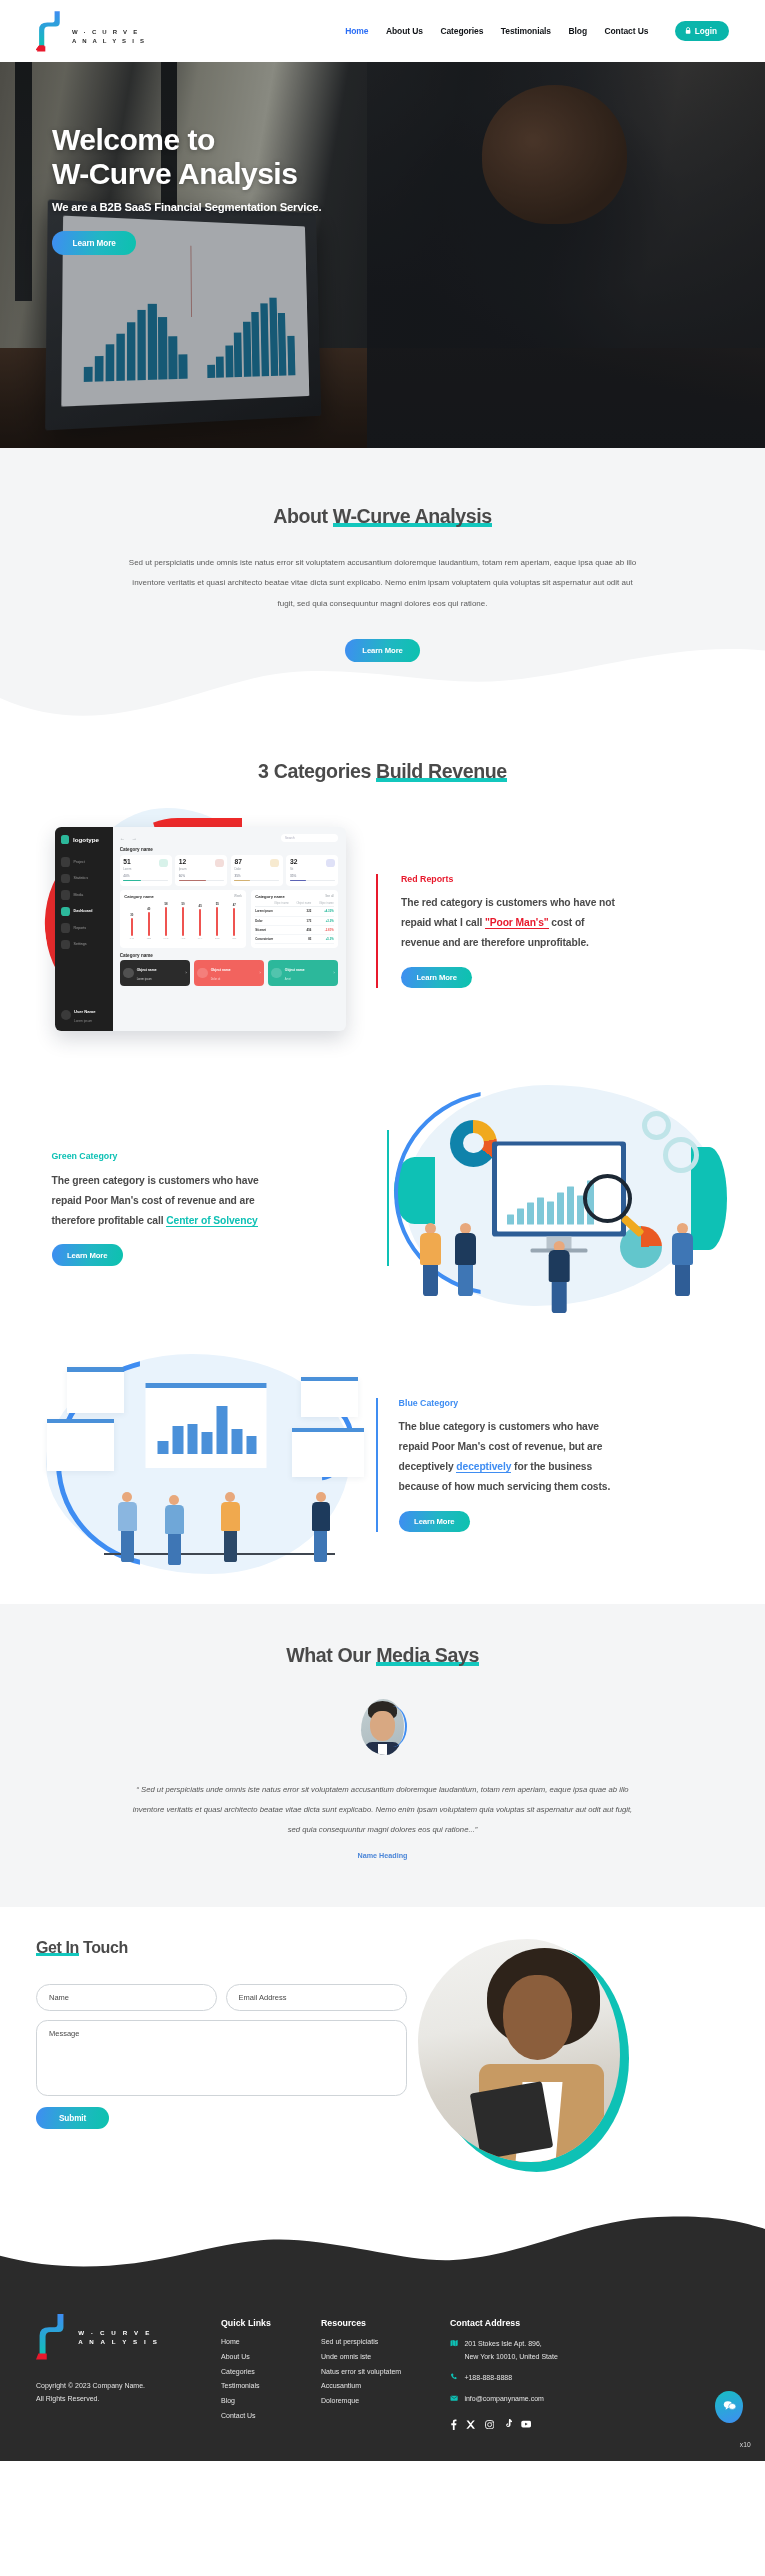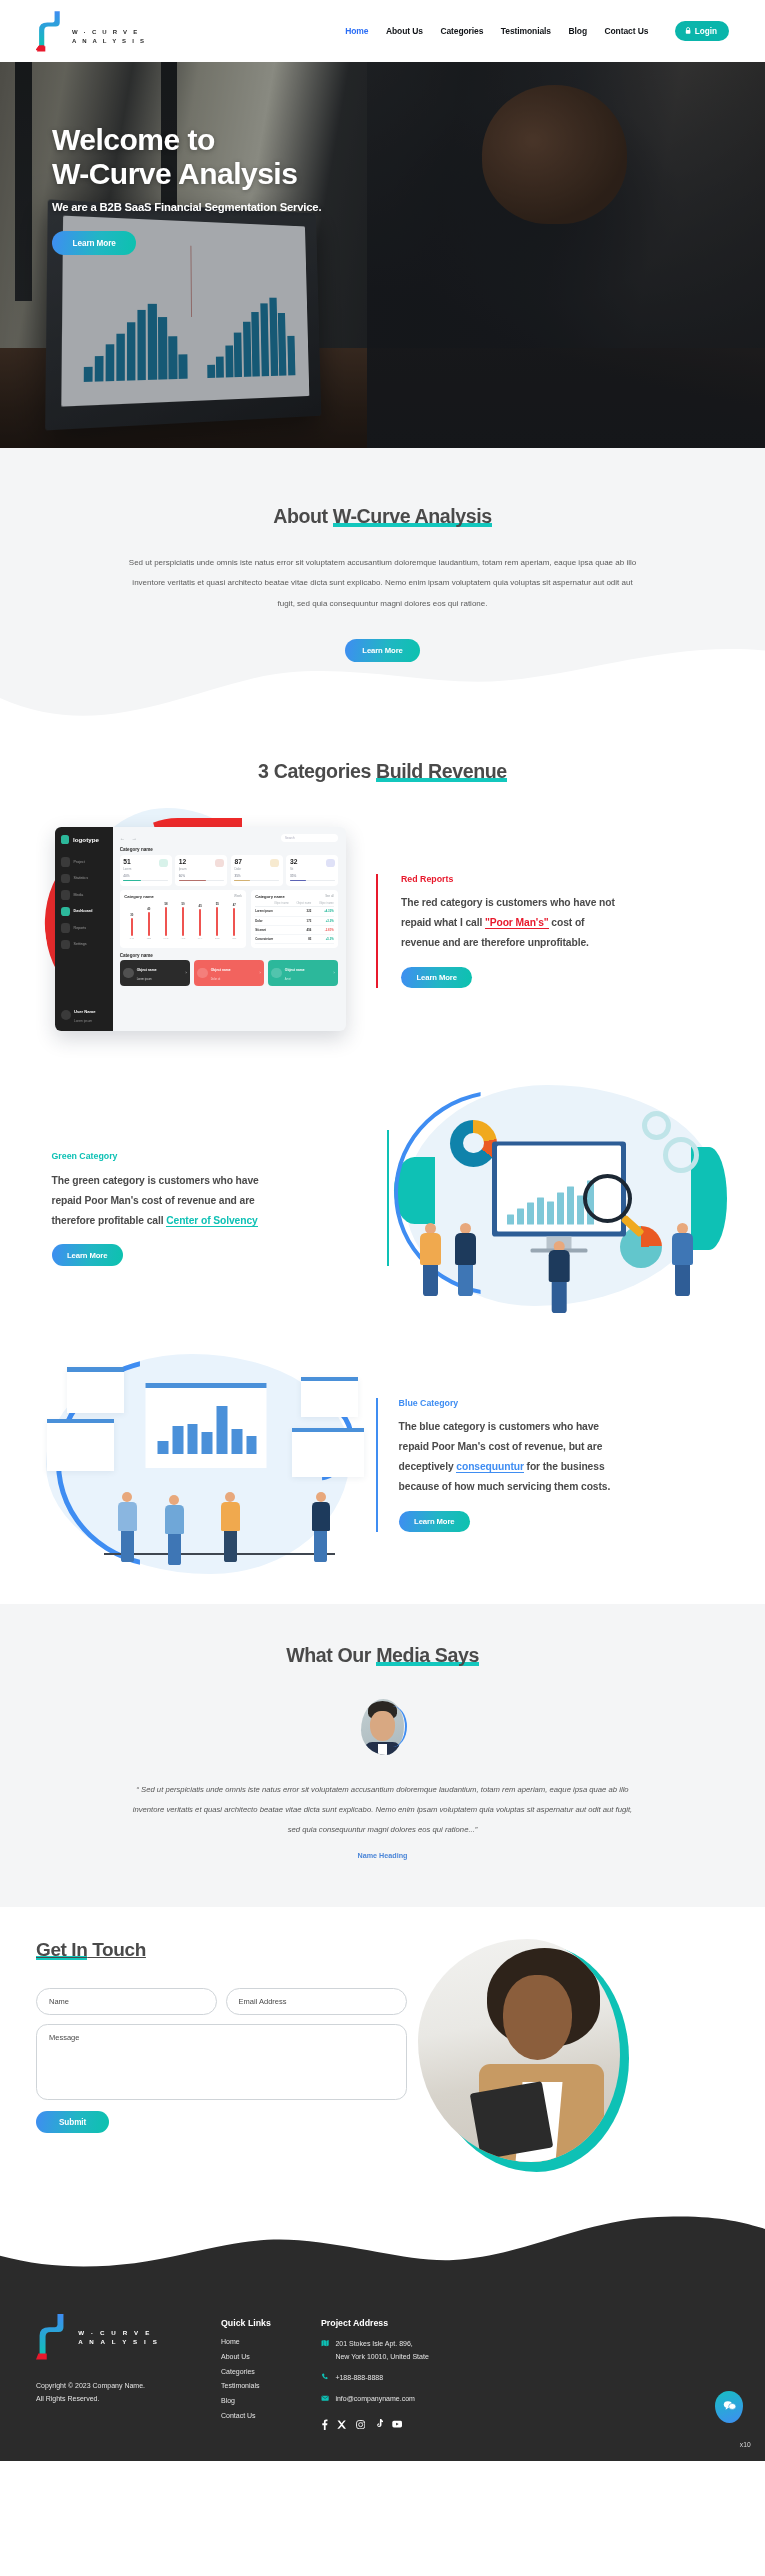--- a/index.html
+++ b/index.html
@@ -331,21 +331,21 @@
   .testi-av .ring { position:absolute; right:-3.1px; top:7.2px; width:29px; height:41px; border-right:2.1px solid #3f8df2; border-radius:50%; }
   .testi-quote {
     max-width: 505px; margin: 25px auto 0; font-size: 7.7px; line-height: 2.6;
     font-style: italic; color: #555;
   }
   .testi-name { margin-top: 11.3px; font-size: 7.2px; font-weight:700; color:#4b86d8; }
 
   
   .contact { background:#fff; padding: 32px 36px 0; display:flex; align-items:flex-start; }
   .contact-left { width: 371px; }
-  .contact-left .sec-title { font-size: 19px; text-decoration: underline; }
+  .contact-left .sec-title { font-size: 16px; }
   .form { margin-top: 27px; }
   .frow { display:flex; gap: 8.2px; margin-bottom: 8.2px; }
   .fin {
     flex:1; height: 27px; border:0.5px solid #cfd4d8; border-radius: 13.4px;
     padding: 0 12px; font-size: 7.5px; color:#4a4a4a; background:#fff;
     font-family: inherit; outline:none;
   }
   .fin::placeholder { color:#4a4a4a; }
   .ftx {
     width: 100%; height: 76px; border:0.5px solid #cfd4d8; border-radius: 11.3px;
@@ -822,21 +822,21 @@
             </div>
           <div class="p-fig" style="right:46px">
               <div class="hd" style="background:#e8a87c"></div>
               <div class="bd" style="background:#1d3a5c"></div>
               <div class="lg"></div>
             </div>
         </div>
       </div>
       <div class="cat-text bar-blue">
         <div class="cat-kicker k-blue">Blue Category</div>
-        <div class="cat-body"><span>The blue category is customers who have repaid Poor Man's cost of revenue, but are deceptively </span><span class="hl-blue">consequuntur</span><span> for the business because of how much servicing them costs.</span></div>
+        <div class="cat-body"><span>The blue category is customers who have repaid Poor Man's cost of revenue, but are deceptively </span><span class="hl-blue">deceptively</span><span> for the business because of how much servicing them costs.</span></div>
         <button class="btn-grad">Learn More</button>
       </div>
     </div>
   </section>
 
   <section class="testi">
     <h2 class="sec-title"><span>What Our </span><span class="ul-accent">Media Says</span></h2>
     <div class="testi-av">
       <div class="sh">
           <div class="hair"></div>
@@ -908,23 +908,31 @@
         <div class="f-col">
           <div class="f-h">Quick Links</div>
           <a class="f-li" href="#">Home</a>
           <a class="f-li" href="#">About Us</a>
           <a class="f-li" href="#">Categories</a>
           <a class="f-li" href="#">Testimonials</a>
           <a class="f-li" href="#">Blog</a>
           <a class="f-li" href="#">Contact Us</a>
         </div>
 
+        <div class="f-col wide">
+          <div class="f-h">Resources</div>
+          <a class="f-li" href="#">Sed ut perspiciatis</a>
+          <a class="f-li" href="#">Unde omnis iste</a>
+          <a class="f-li" href="#">Natus error sit voluptatem</a>
+          <a class="f-li" href="#">Accusantium</a>
+          <a class="f-li" href="#">Doloremque</a>
+        </div>
 
         <div class="f-col addr">
-          <div class="f-h">Project Address</div>
+          <div class="f-h">Contact Address</div>
           <div class="addr-row">
             <span class="addr-ic">
               <svg width="8.2" height="8.2" viewBox="0 0 16 16">
                   <path d="M1 3.4 5.3 1.8v10.8L1 14.2zM5.9 1.8 10.3 3.4v10.8L5.9 12.6zM10.9 3.4 15 1.8v10.8L10.9 14.2z" fill="#0ec1b5"></path>
                 </svg>
             </span>
             <span class="addr-tx">
               <span>201 Stokes Isle Apt. 896,</span><br>
               <span>New York 10010, United State</span>
             </span>

